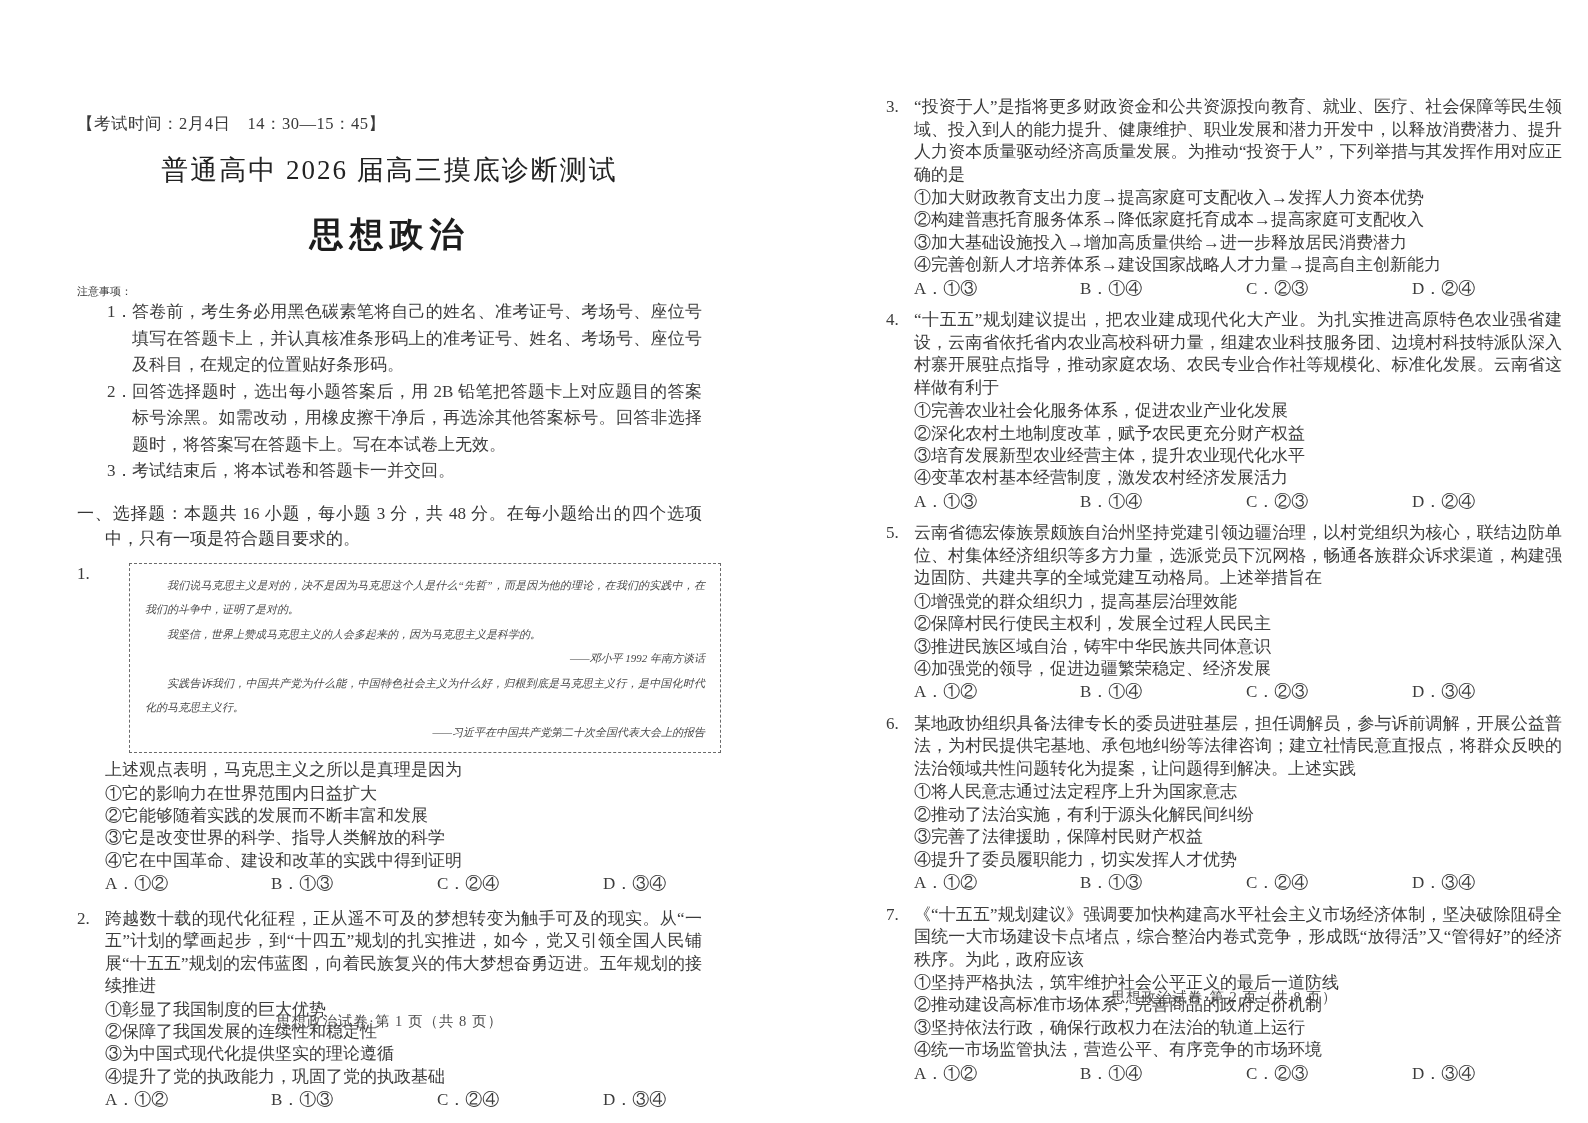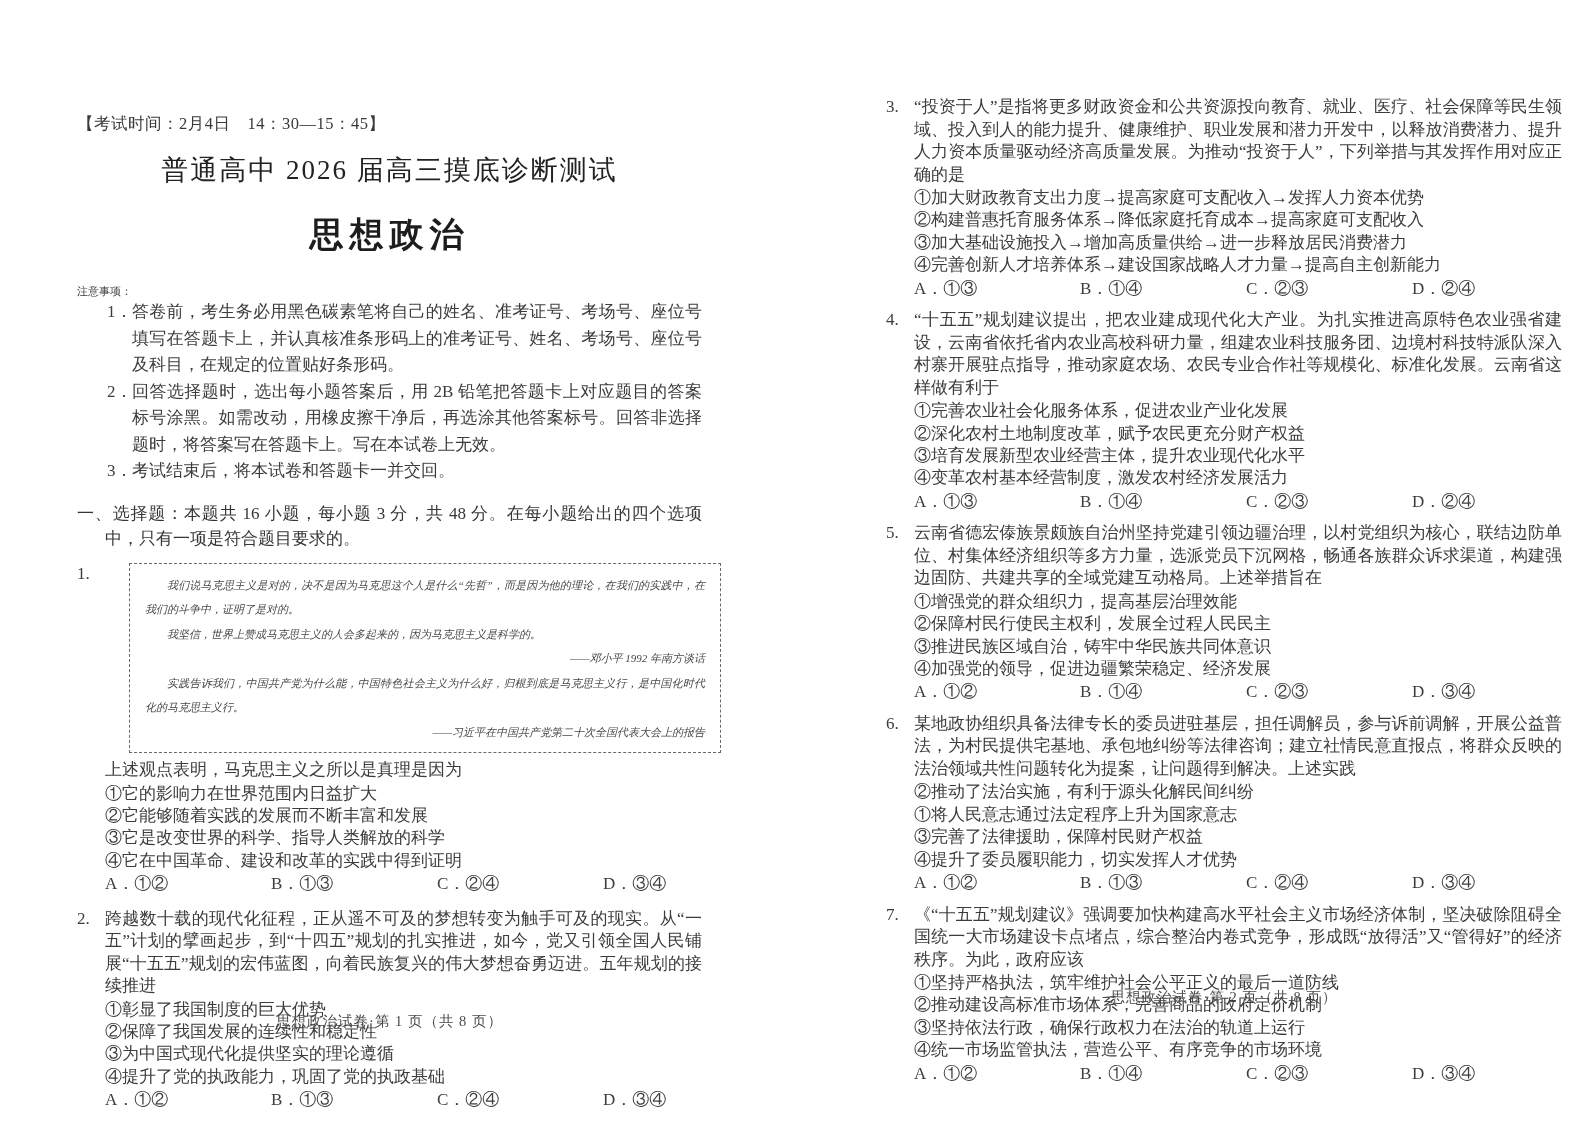--- a/index.html
+++ b/index.html
@@ -185,22 +185,22 @@
         <span class="opt">B．①④</span>
         <span class="opt">C．②③</span>
         <span class="opt">D．③④</span>
       </div>
     </div>
 
     <div class="question p2-q">
       <span class="qnum">6.</span>
       <p class="stem">某地政协组织具备法律专长的委员进驻基层，担任调解员，参与诉前调解，开展公益普法，为村民提供宅基地、承包地纠纷等法律咨询；建立社情民意直报点，将群众反映的法治领域共性问题转化为提案，让问题得到解决。上述实践</p>
       <div class="items">
+        <div class="item">①将人民意志通过法定程序上升为国家意志</div>
         <div class="item">②推动了法治实施，有利于源头化解民间纠纷</div>
-        <div class="item">①将人民意志通过法定程序上升为国家意志</div>
         <div class="item">③完善了法律援助，保障村民财产权益</div>
         <div class="item">④提升了委员履职能力，切实发挥人才优势</div>
       </div>
       <div class="opts">
         <span class="opt">A．①②</span>
         <span class="opt">B．①③</span>
         <span class="opt">C．②④</span>
         <span class="opt">D．③④</span>
       </div>
     </div>

